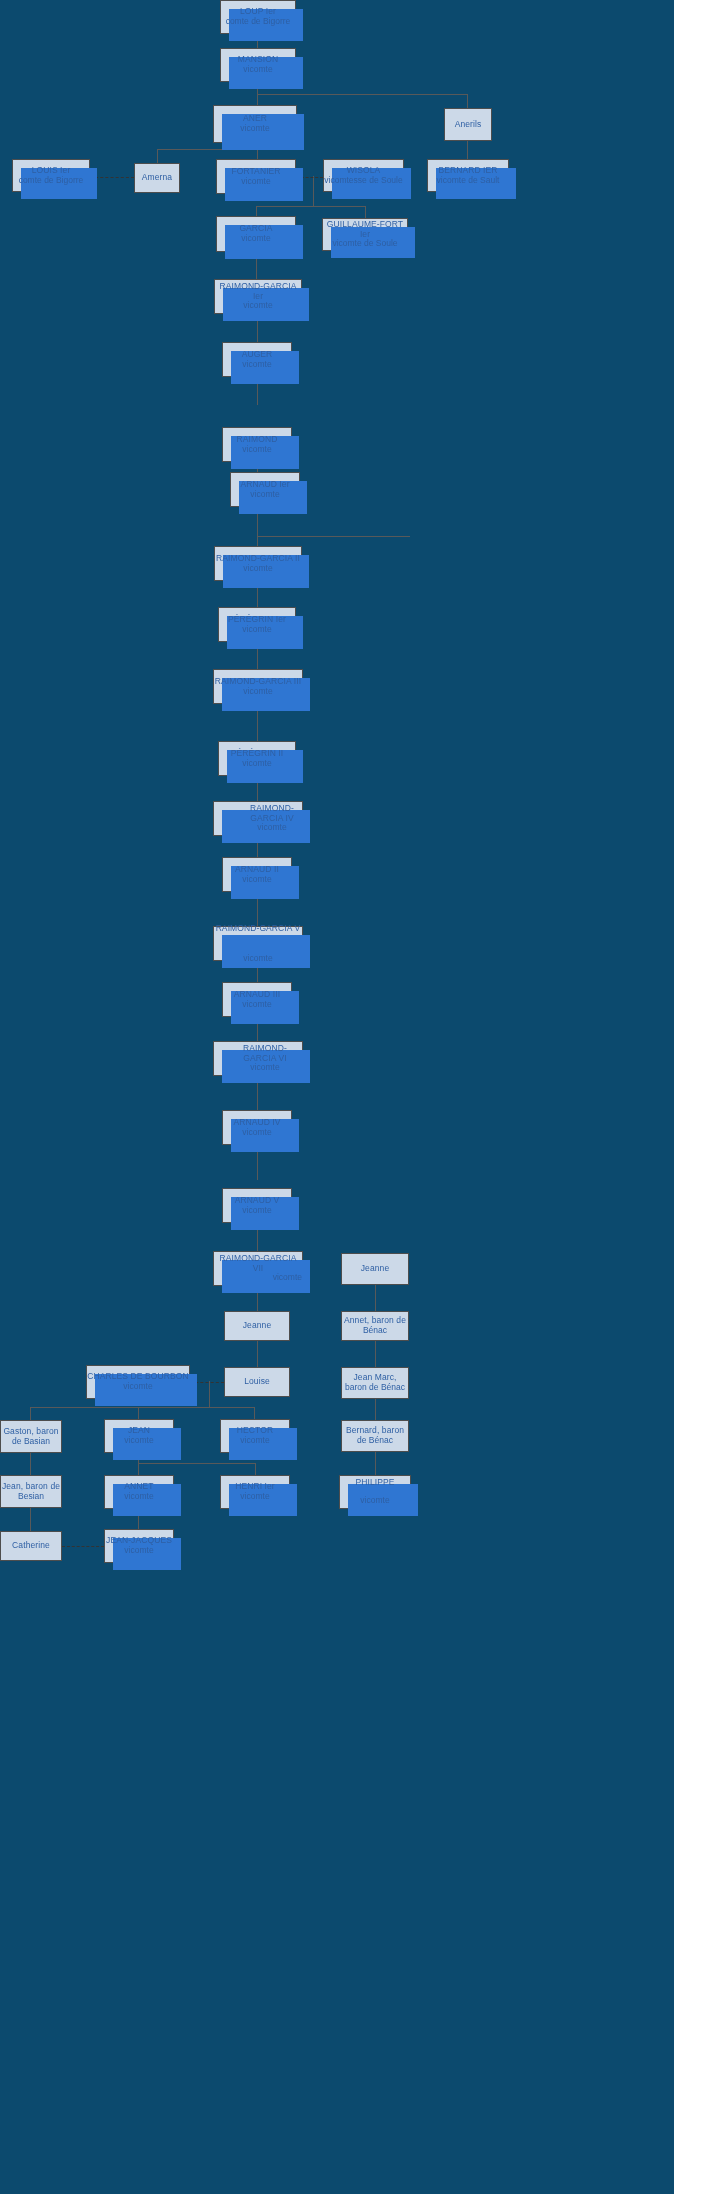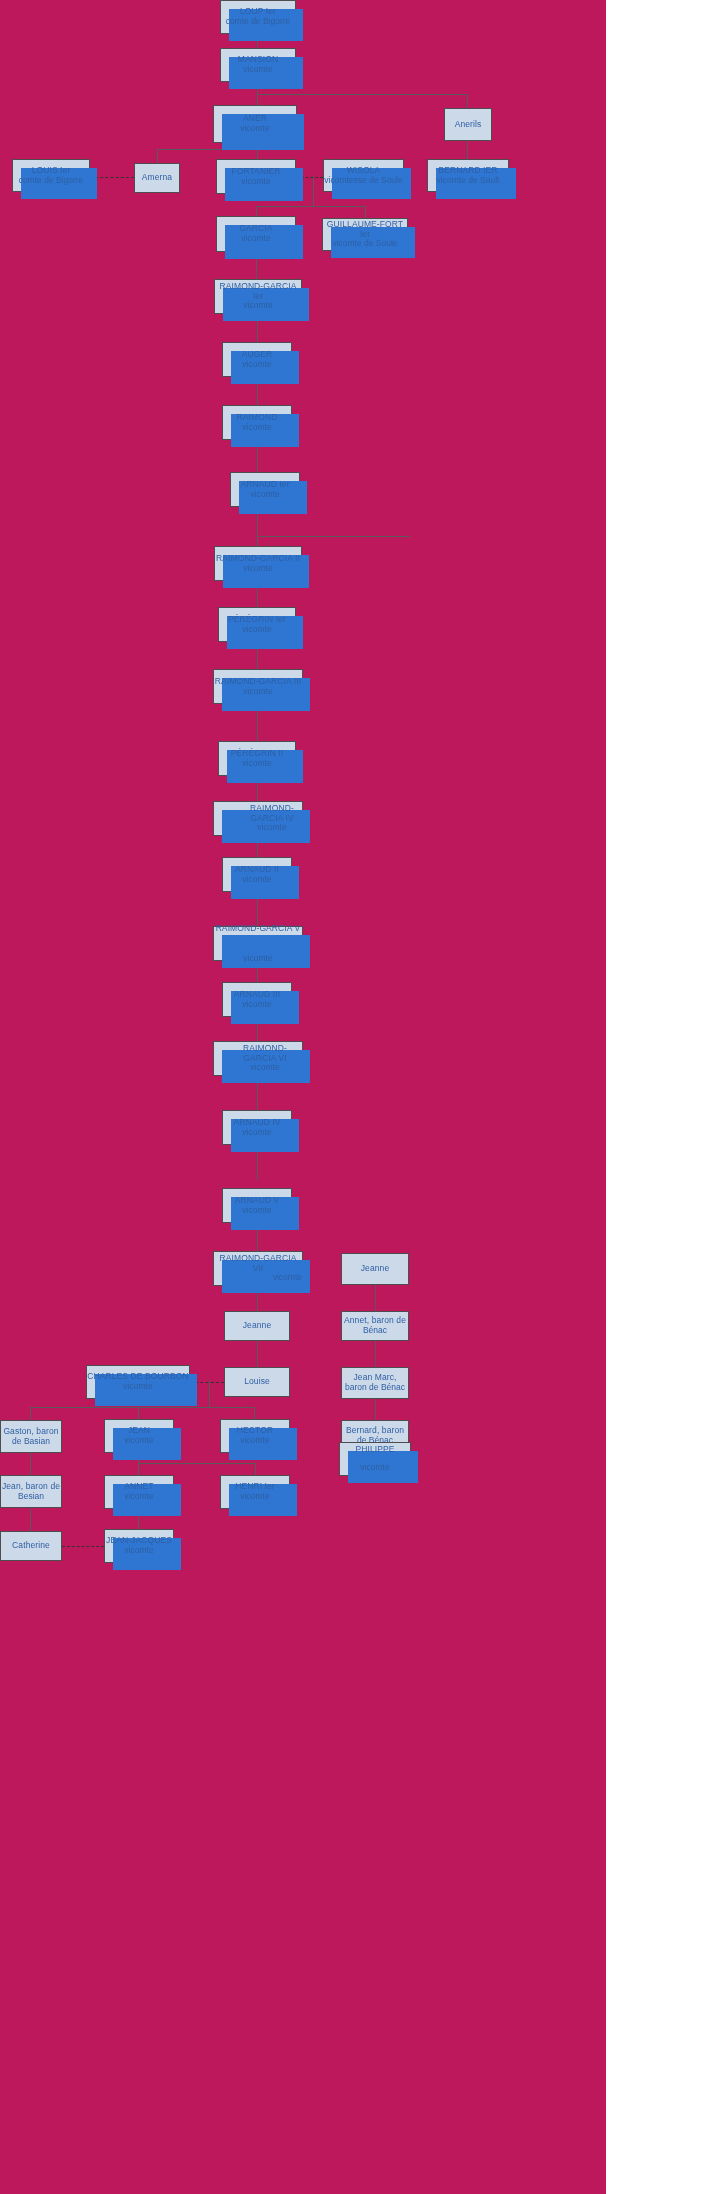--- a/index.html
+++ b/index.html
@@ -1,16 +1,16 @@
 <!DOCTYPE html>
 <html><head>
 <meta charset="utf-8">
 <style>
   html,body{margin:0;padding:0;background:#ffffff;}
-  #canvas{position:relative;width:606px;height:2194px;background:#be185d;
+  #canvas{position:relative;width:674px;height:2194px;background:#0c4a6e;
           font-family:"Liberation Sans","DejaVu Sans",sans-serif;overflow:hidden;}
   .node{position:absolute;box-sizing:border-box;
         background:#ccd9e8;border:1.2px solid #4d4d4d;
         display:flex;flex-direction:column;align-items:center;justify-content:center;
         color:#2e5fa3;text-align:center;line-height:1.15;z-index:5;}
   .node .nm{font-size:8.5px;letter-spacing:.1px;}
   .node .ti{font-size:8.5px;}
   .node.shadow::after{content:"";position:absolute;left:8px;top:8px;
         width:100%;height:100%;background:#2f76d2;z-index:-1;}
   .node.shadow{isolation:isolate;}
@@ -118,21 +118,21 @@
       <div class="ti">vicomte de Soule</div>
     </div>
     <div class="node shadow" style="left: 214px; top: 279px; width: 88px; height: 35px;">
       <div class="nm">RAIMOND-GARCIA Ier</div>
       <div class="ti">vicomte</div>
     </div>
     <div class="node shadow" style="left: 222px; top: 342px; width: 70px; height: 35px;">
       <div class="nm">AUGER</div>
       <div class="ti">vicomte</div>
     </div>
-    <div class="node shadow" style="left: 222px; top: 405px; width: 70px; height: 35px;">
+    <div class="node shadow" style="left: 222px; top: 427px; width: 70px; height: 35px;">
       <div class="nm">RAIMOND</div>
       <div class="ti">vicomte</div>
     </div>
     <div class="node shadow" style="left: 230px; top: 472px; width: 70px; height: 35px;">
       <div class="nm">ARNAUD Ier</div>
       <div class="ti">vicomte</div>
     </div>
     <div class="node shadow" style="left: 214px; top: 546px; width: 88px; height: 35px;">
       <div class="nm">RAIMOND-GARCIA II</div>
       <div class="ti">vicomte</div>
@@ -223,21 +223,21 @@
       <div class="ti">Besian</div>
     </div>
     <div class="node shadow" style="left: 104px; top: 1475px; width: 70px; height: 34px;">
       <div class="nm">ANNET</div>
       <div class="ti">vicomte</div>
     </div>
     <div class="node shadow" style="left: 220px; top: 1475px; width: 70px; height: 34px;">
       <div class="nm">HENRI Ier</div>
       <div class="ti">vicomte</div>
     </div>
-    <div class="node shadow" style="left: 339px; top: 1442px; width: 72px; height: 34px; gap: 8px;">
+    <div class="node shadow" style="left: 339px; top: 1475px; width: 72px; height: 34px; gap: 8px;">
       <div class="nm">PHILIPPE</div>
       <div class="ti">vicomte</div>
     </div>
     <div class="node" style="left: 0px; top: 1531px; width: 62px; height: 30px;">
       <div class="nm">Catherine</div>
     </div>
     <div class="node shadow" style="left: 104px; top: 1529px; width: 70px; height: 34px;">
       <div class="nm">JEAN-JACQUES</div>
       <div class="ti">vicomte</div>
     </div>

